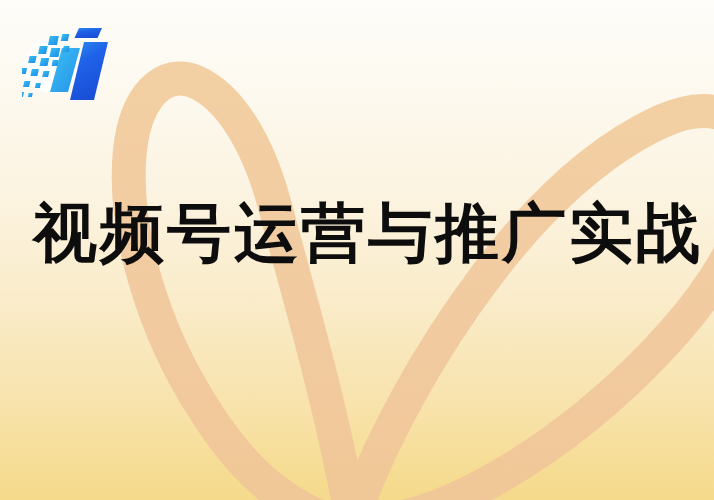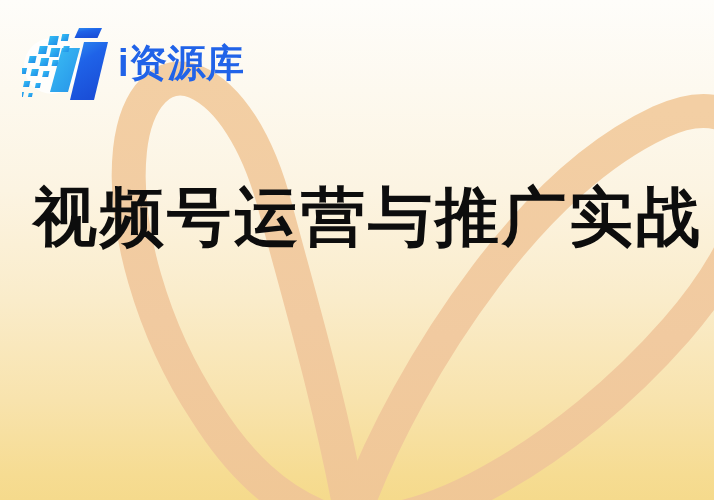--- a/index.html
+++ b/index.html
@@ -86,28 +86,28 @@
     font-weight: 600;
     color: #3b6fe0;
     letter-spacing: 0.6px;
     white-space: nowrap;
   }
 
   
   .main-title {
     position: absolute;
     left: 33px;
-    top: 189px;
+    top: 200px;
     font-size: 64px;
     line-height: 1.05;
     font-weight: 700;
     color: #0d0d0d;
     letter-spacing: 3px;
     white-space: nowrap;
-    font-family: Liberation Mono, monospace;
+    font-family: Liberation Serif, serif;
   }
 </style>
 </head>
 <body>
 
 <div id="slide">
 
   <svg class="ribbon-layer" viewBox="0 0 714 500" width="714" height="500" xmlns="http://www.w3.org/2000/svg" aria-hidden="true">
     <defs>
       <linearGradient id="ribbonGrad" x1="0" y1="0" x2="0" y2="1">
@@ -177,19 +177,18 @@
           <rect x="14" y="55" width="6" height="6" transform="skewX(-12)"></rect>
           <rect x="26" y="57" width="5" height="5" transform="skewX(-12)"></rect>
           <rect x="2" y="64" width="4" height="4" transform="skewX(-12)"></rect>
           <rect x="11" y="66" width="5" height="5" transform="skewX(-12)"></rect>
           <rect x="21" y="67" width="4" height="4" transform="skewX(-12)"></rect>
         </g>
       </svg>
     </div>
 
     <div class="logo-text-wrap">
-      <div class="logo-cn">i资源库</div>
     </div>
   </div>
 
   <div class="main-title">视频号运营与推广实战</div>
 
 </div>
 
 </body></html>

